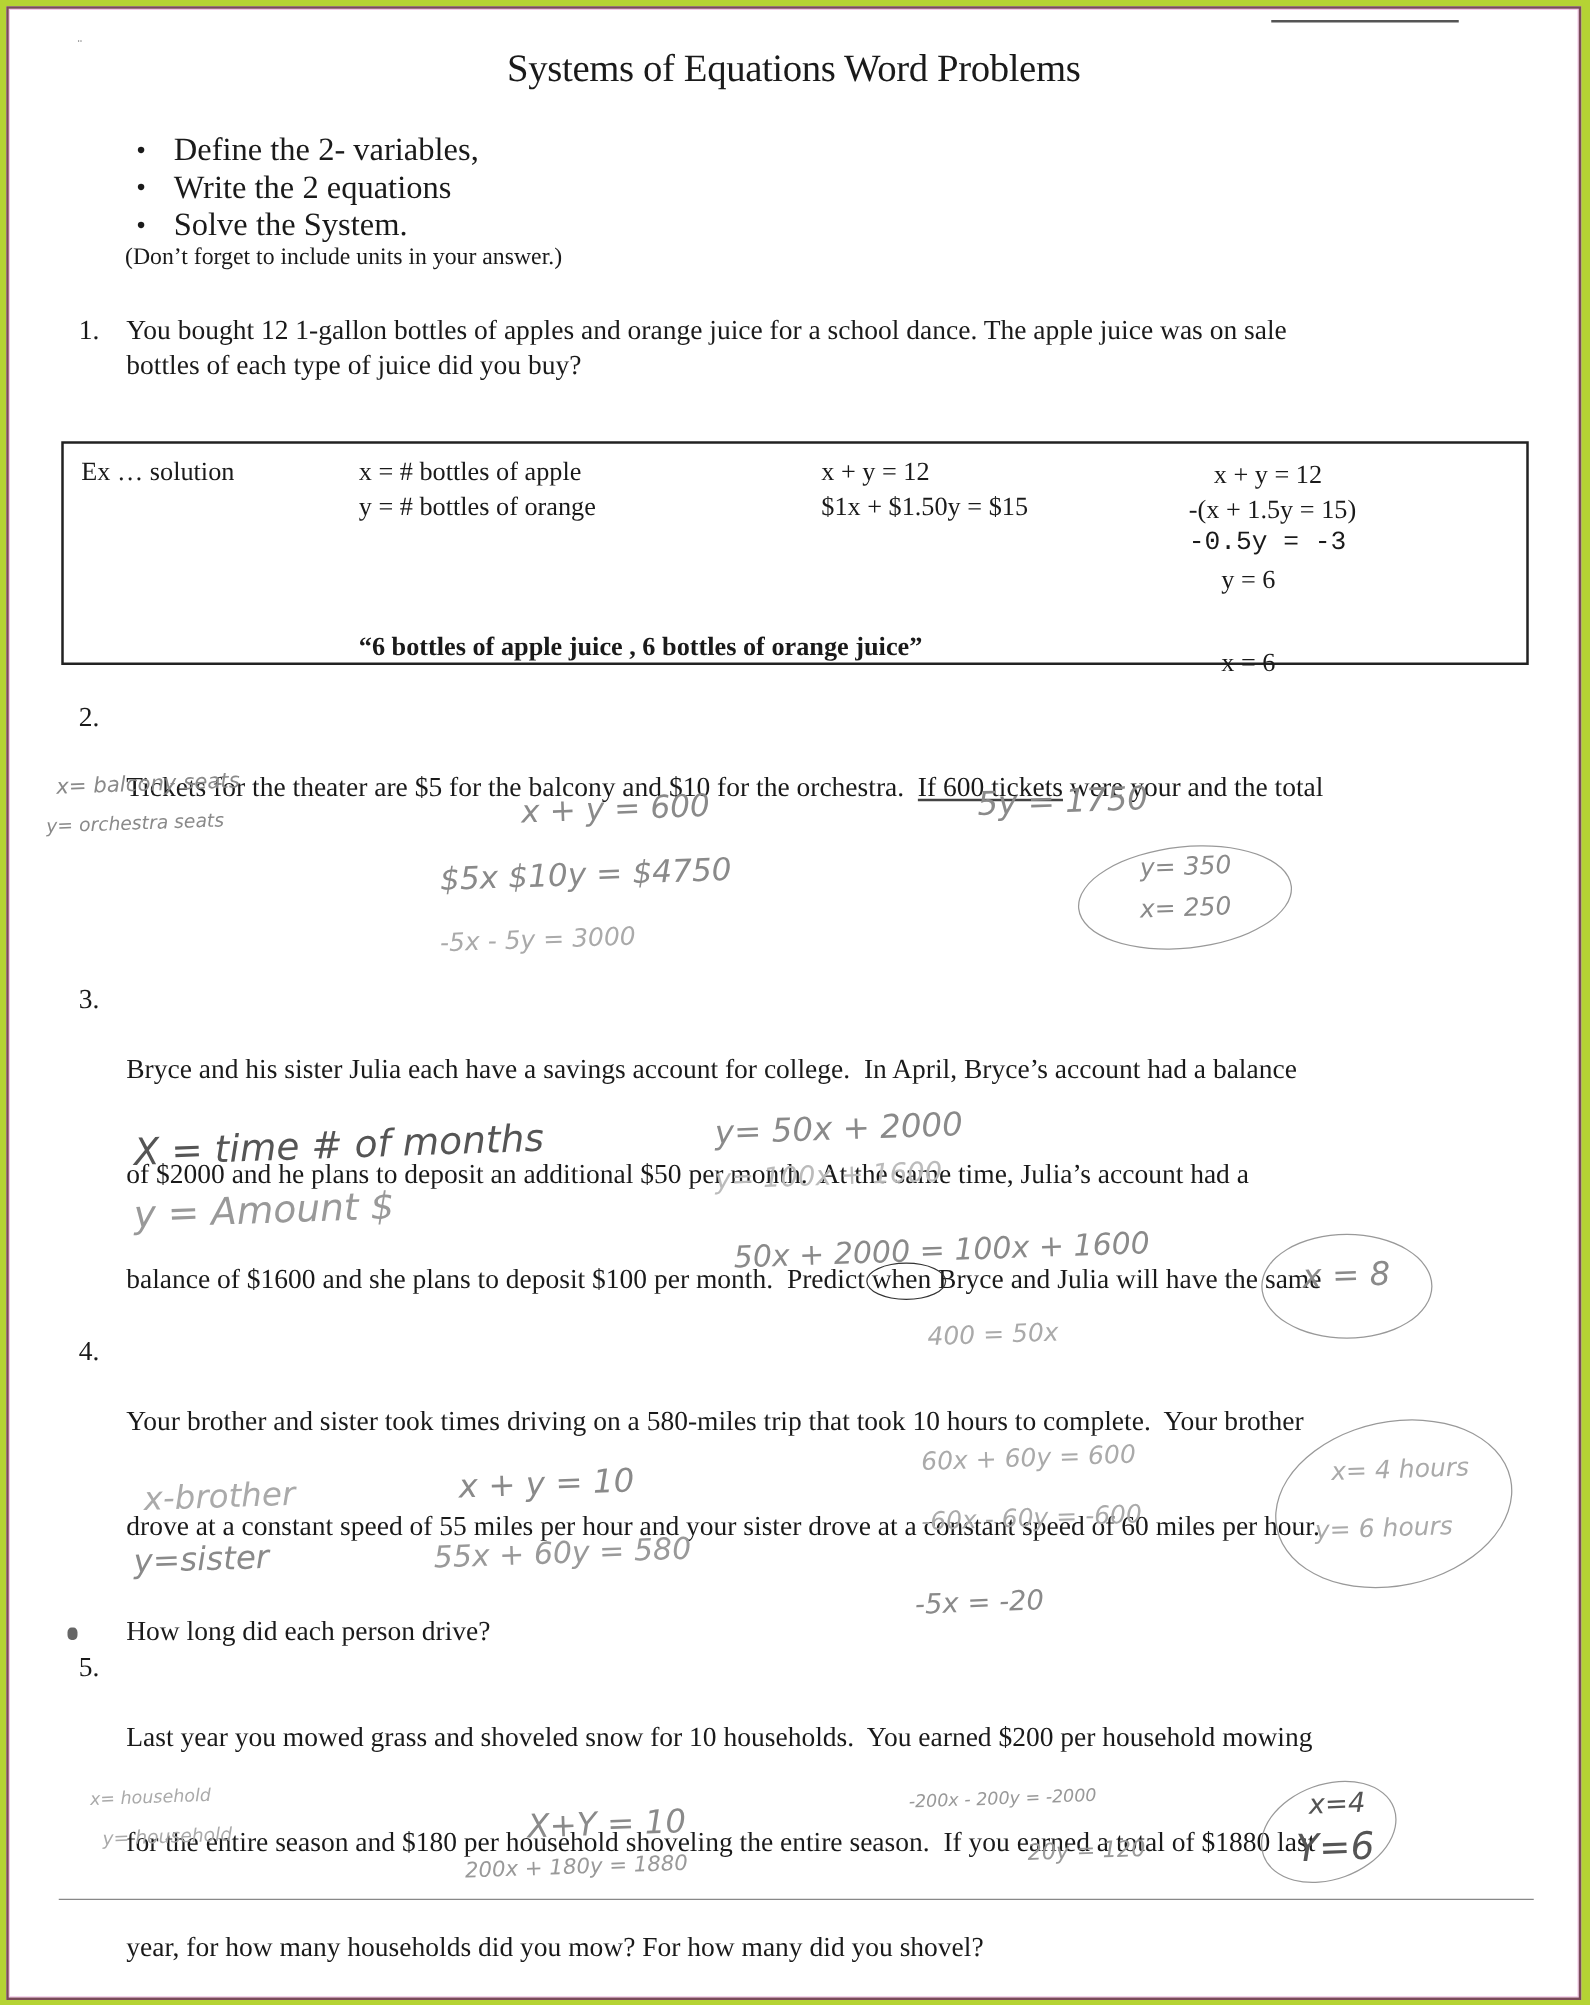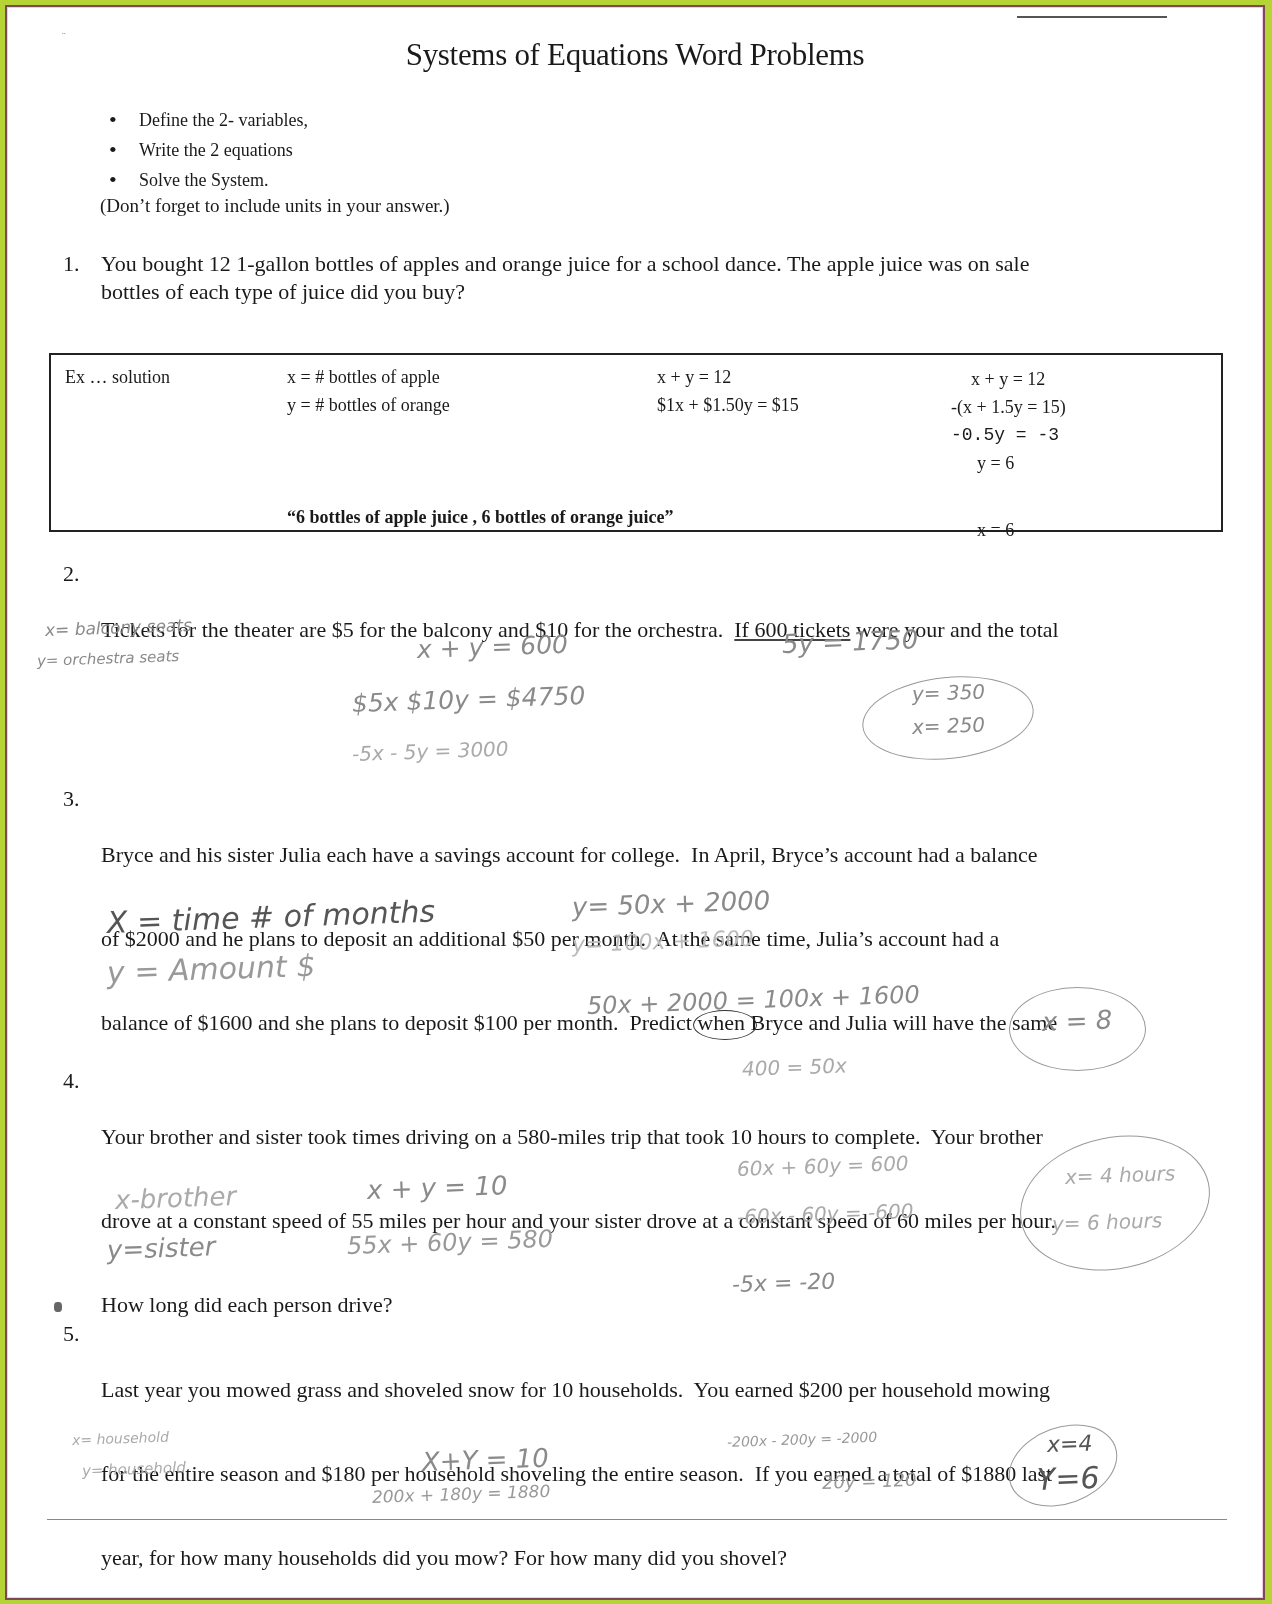--- a/index.html
+++ b/index.html
@@ -18,35 +18,35 @@
     border: 2px solid #7a4a5a;
     box-shadow: inset 0 0 0 1px #f4c8e8;
   }
   .abs { position: absolute; }
   .top-rule { left: 1010px; top: 9px; width: 150px; height: 0; border-top: 2px solid #555; }
   .speck { left: 55px; top: 23px; font-size: 11px; color: #777; }
   .title {
     left: 0; width: 1256px; top: 30px; text-align: center;
     font-size: 31px; letter-spacing: -0.3px;
   }
-  .bullets { left: 100px; top: 98px; font-size: 18px; line-height: 30px; }
+  .bullets { left: 100px; top: 98px; font-size: 26px; line-height: 30px; }
   .bullets .b { position: relative; padding-left: 32px; }
   .bullets .b::before { content: "•"; position: absolute; left: 2px; font-size: 22px; }
   .note { left: 93px; top: 188px; font-size: 19px; }
 
   .problem { font-size: 22px; line-height: 28px; }
   .problem .num { position: absolute; left: 0; top: 0; }
   .problem .txt { position: absolute; left: 38px; top: 0; }
   .ul { text-decoration: underline; text-decoration-color: #444; }
 
   .exbox {
     left: 42px; top: 346px; width: 1170px; height: 175px;
     border: 2px solid #222;
   }
-  .exbox .cell { position: absolute; font-size: 18px; line-height: 28px; }
+  .exbox .cell { position: absolute; font-size: 21px; line-height: 28px; }
 
   .hw {
     position: absolute;
     font-family: "DejaVu Sans", sans-serif;
     font-style: italic;
     font-weight: 300;
     color: #8a8a8a;
     white-space: nowrap;
     transform: rotate(-2deg);
     transform-origin: left center;

